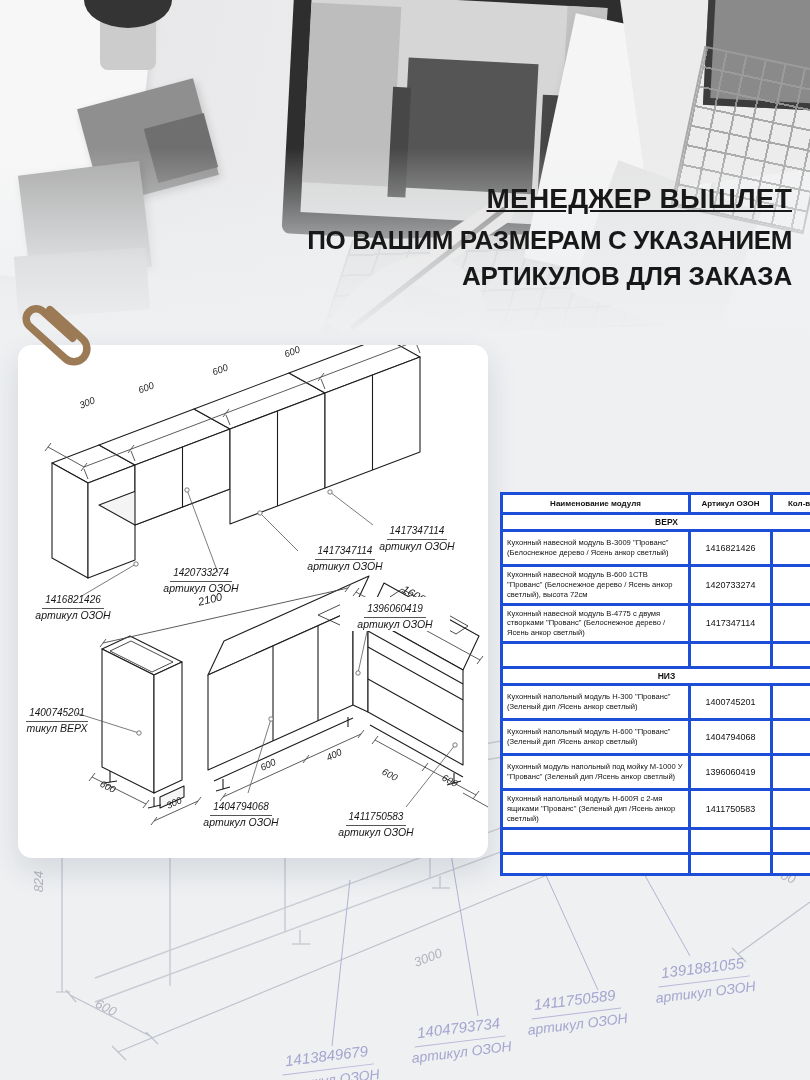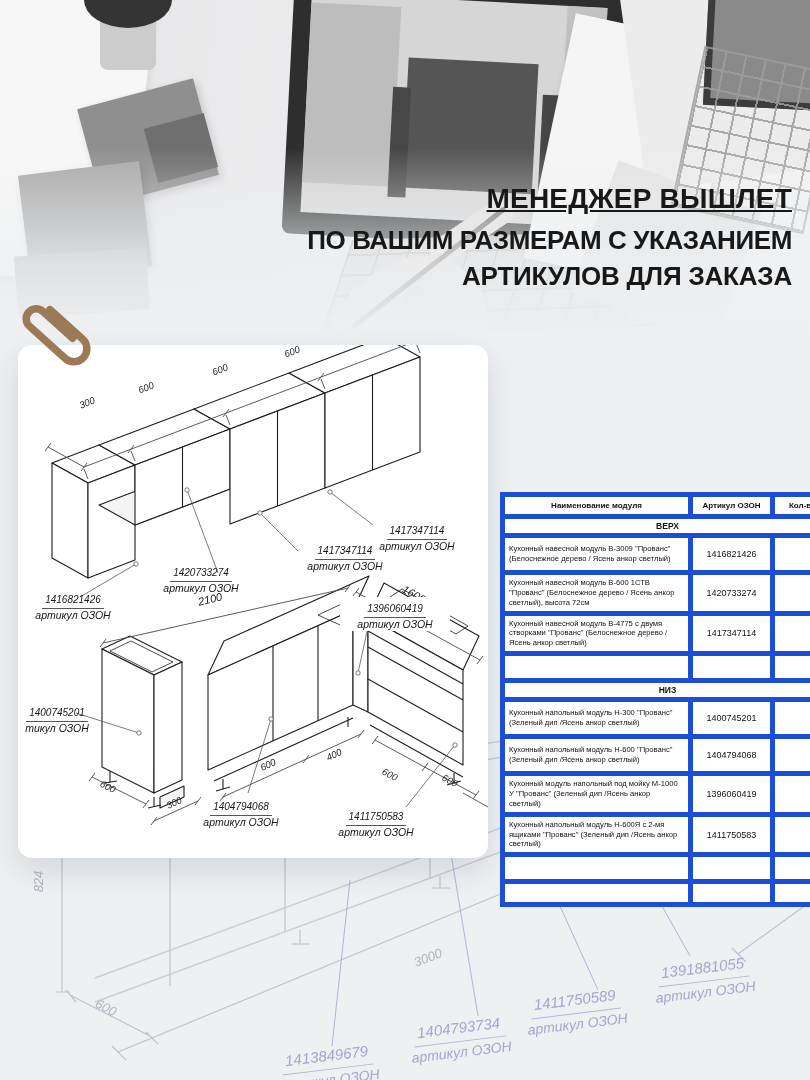--- a/index.html
+++ b/index.html
@@ -21,21 +21,21 @@
   .card{position:absolute;left:18px;top:345px;width:470px;height:513px;background:#fff;
     border-radius:14px;box-shadow:0 12px 30px rgba(40,50,70,.13);overflow:hidden;z-index:4;}
   .card svg{position:absolute;left:0;top:0;overflow:visible;}
   .lbl{position:absolute;text-align:center;color:#161616;font-style:italic;line-height:1.28;z-index:3;}
   .lbl .num{font-size:10px;display:inline-block;border-bottom:1px solid #555;padding:0 3px 1px 3px;}
   .lbl .sub{font-size:10.5px;display:block;}
   .dim{position:absolute;font-size:9.5px;font-style:italic;color:#1e1e1e;text-align:center;z-index:3;}
   
   .spec{position:absolute;left:500px;top:492px;width:330px;border-collapse:collapse;
     background:#fff;table-layout:fixed;z-index:4;}
-  .spec td{border:5px solid #1d4ed8;vertical-align:middle;color:#111;}
+  .spec td{border:3px solid #1d4ed8;vertical-align:middle;color:#111;}
   .spec .hdr td{font-size:8px;font-weight:bold;text-align:center;height:15px;}
   .spec .sec td{font-size:8.5px;font-weight:bold;text-align:center;height:12px;}
   .spec .name{font-size:7.6px;line-height:1.3;padding:3px 4px;height:26px;}
   .spec .art{font-size:9px;text-align:center;}
   .spec .emptyA td{height:20px;} .spec .emptyB td{height:16px;}
   
   .bgsvg{position:absolute;left:0;top:0;z-index:1;}
   .bdim{position:absolute;font-size:13px;font-style:italic;color:#b2b3be;z-index:2;text-align:center;}
   .blbl{position:absolute;text-align:center;color:#a5a5cf;font-style:italic;z-index:2;line-height:1.5;}
   .blbl .num{font-size:15px;display:inline-block;border-bottom:1px solid #b6b6d8;padding:0 4px 1px;}
@@ -258,21 +258,21 @@
     <div class="dim" style="left:366px;top:243px;width:60px;transform:rotate(29deg);font-size:11px;">1600</div>
     <div class="dim" style="left:70px;top:436px;width:40px;transform:rotate(27deg);">600</div>
     <div class="dim" style="left:136px;top:452px;width:40px;transform:rotate(-24deg);">300</div>
     <div class="dim" style="left:230px;top:414px;width:40px;transform:rotate(-25deg);">600</div>
     <div class="dim" style="left:296px;top:404px;width:40px;transform:rotate(-25deg);">400</div>
     <div class="dim" style="left:352px;top:424px;width:40px;transform:rotate(28deg);">600</div>
     <div class="dim" style="left:412px;top:430px;width:40px;transform:rotate(28deg);">600</div>
 
     <div class="lbl" style="left:-6px;top:356px;width:90px;">
       <span class="num">1400745201</span>
-      <span class="sub">тикул ОЗОН</span>
+      <span class="sub">тикул ВЕРХ</span>
     </div>
     <div class="lbl" style="left:168px;top:450px;width:110px;">
       <span class="num">1404794068</span>
       <span class="sub">артикул ОЗОН</span>
     </div>
     <div class="lbl" style="left:303px;top:460px;width:110px;">
       <span class="num">1411750583</span>
       <span class="sub">артикул ОЗОН</span>
     </div>
     <div class="lbl" style="left:322px;top:252px;width:110px;background:#fff;">

